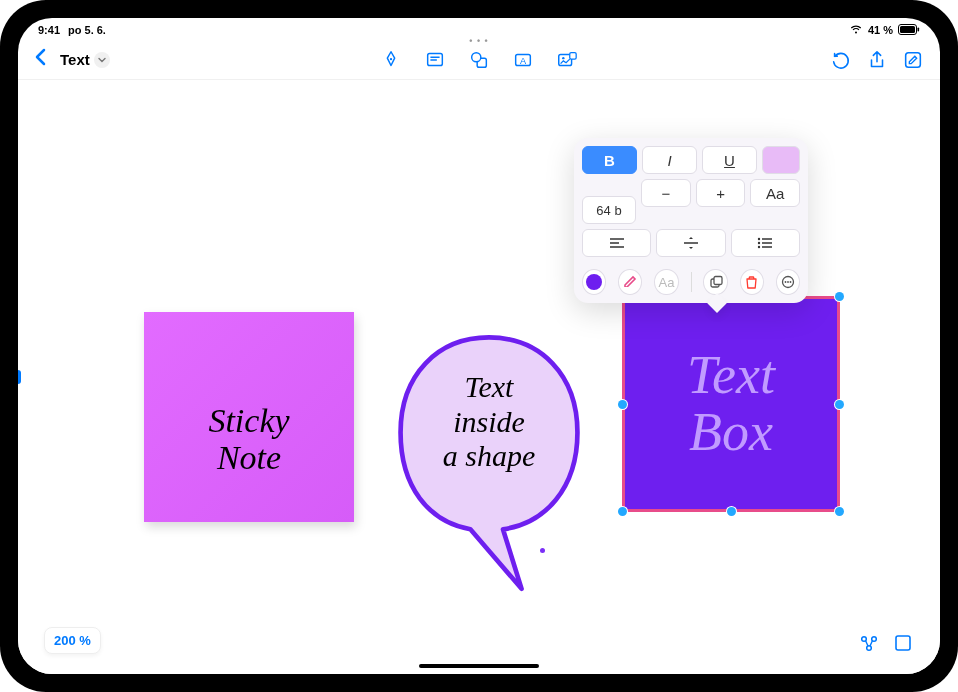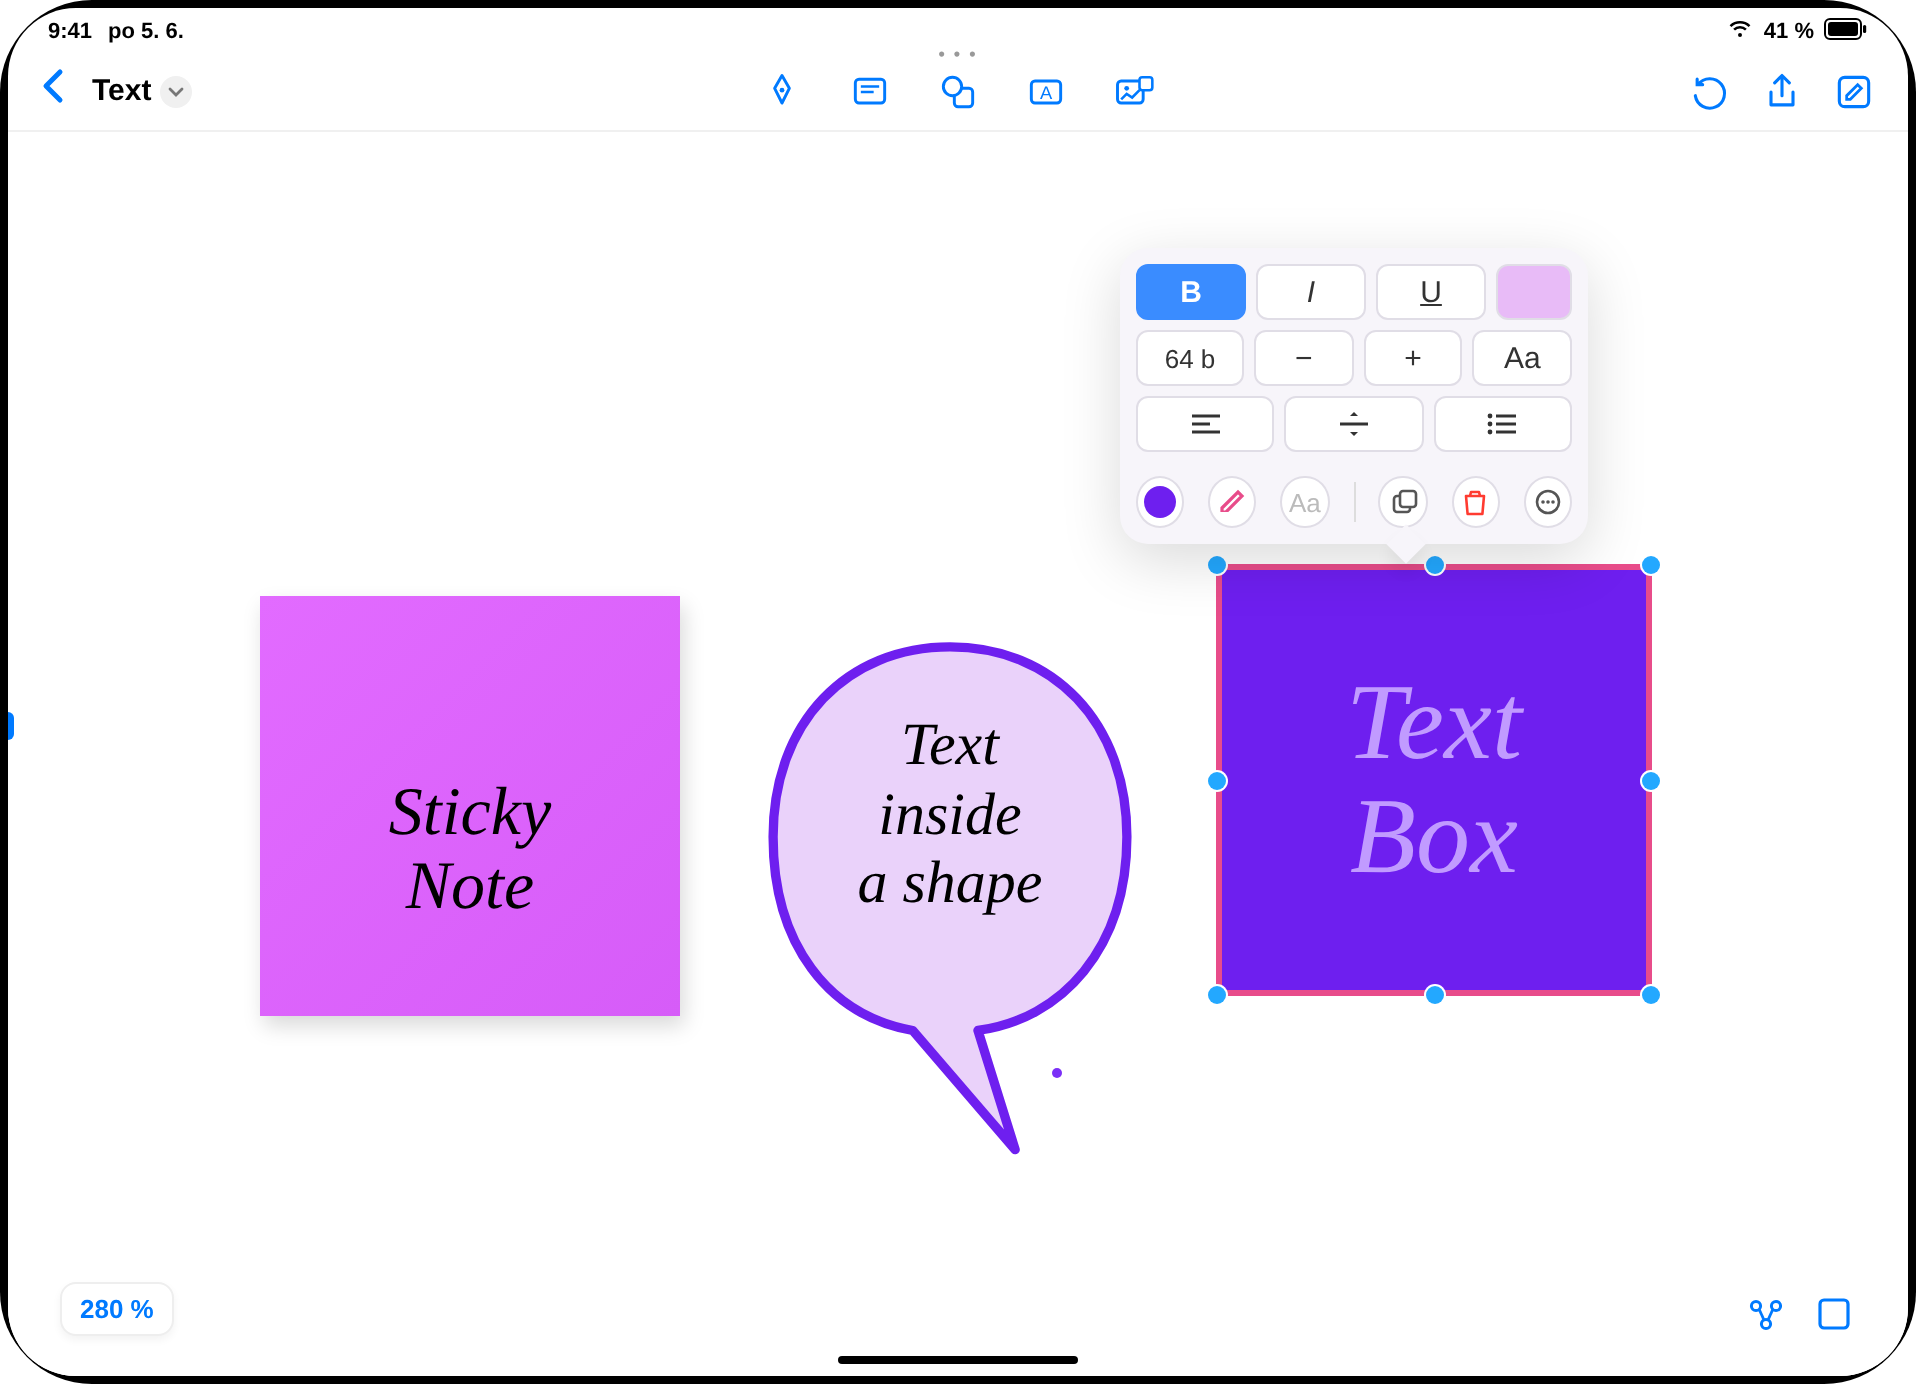--- a/index.html
+++ b/index.html
@@ -11,21 +11,21 @@
     overflow: hidden;
     position: relative;
   }
 
   
   .device {
     position: absolute;
     inset: 0;
     background: #000;
     border-radius: 46px;
-    padding: 4px;
+    padding: 18px;
   }
   .screen {
     background: #fff;
     width: 100%;
     height: 100%;
     border-radius: 34px;
     position: relative;
     overflow: hidden;
   }
 
@@ -152,21 +152,21 @@
   }
   .fp-row { display:flex; gap:5px; margin-bottom:5px; }
   .fp-row:last-child{margin-bottom:0;}
   .fp-btn {
     flex:1; height:28px; border:1px solid #e0dde6; border-radius:6px;
     background:#fff; display:flex; align-items:center; justify-content:center;
     font-size:15px; color:#333;
   }
   .fp-btn.active { background:#3a8cff; color:#fff; border-color:#3a8cff; }
   .fp-swatch { background:#e8bbf7; border-color:#e0dde6; flex:0 0 38px;}
-  .fp-size { flex:0 0 54px; font-size:13px;}
+  .fp-size { flex:0 0 54px; font-size:13px;margin-top:17px;}
   .fp-toolrow { display:flex; gap:12px; align-items:center; justify-content:center; margin-top:6px; padding-top:6px;}
   .fp-circle {
     width:26px; height:26px; border-radius:50%; display:flex; align-items:center; justify-content:center;
     background:#fff; border:1px solid #e0dde6;
   }
   .fp-dot-purple { width:16px; height:16px; border-radius:50%; background:#6e1fef; }
   .fp-pen { color:#e84c8a; font-size:16px; }
   .fp-gray { color:#bbb; font-size:13px;}
   .fp-arrow {
     position:absolute; bottom:-7px; left:58%; width:14px; height:14px; background:#f7f5fa; transform:rotate(45deg);
@@ -417,21 +417,21 @@
                 <circle cx="7" cy="7" r="5.5" stroke="#555" stroke-width="1.3" fill="none"></circle>
                 <circle cx="4.5" cy="7" r="0.9" fill="#555"></circle>
                 <circle cx="7" cy="7" r="0.9" fill="#555"></circle>
                 <circle cx="9.5" cy="7" r="0.9" fill="#555"></circle>
               </svg>
           </div>
         </div>
         <div class="fp-arrow"></div>
       </div>
 
-      <div class="zoom-badge">280 %</div>
+      <div class="zoom-badge">200 %</div>
 
       <div class="bottom-right-tools">
         <div class="brt-btn">
           <svg width="20" height="20" viewBox="0 0 20 20">
               <circle cx="5" cy="6" r="2.3" stroke="#007aff" stroke-width="1.5" fill="none"></circle>
               <circle cx="15" cy="6" r="2.3" stroke="#007aff" stroke-width="1.5" fill="none"></circle>
               <circle cx="10" cy="15" r="2.3" stroke="#007aff" stroke-width="1.5" fill="none"></circle>
               <line x1="6.5" y1="7.5" x2="9" y2="13" stroke="#007aff" stroke-width="1.4"></line>
               <line x1="13.5" y1="7.5" x2="11" y2="13" stroke="#007aff" stroke-width="1.4"></line>
             </svg>

